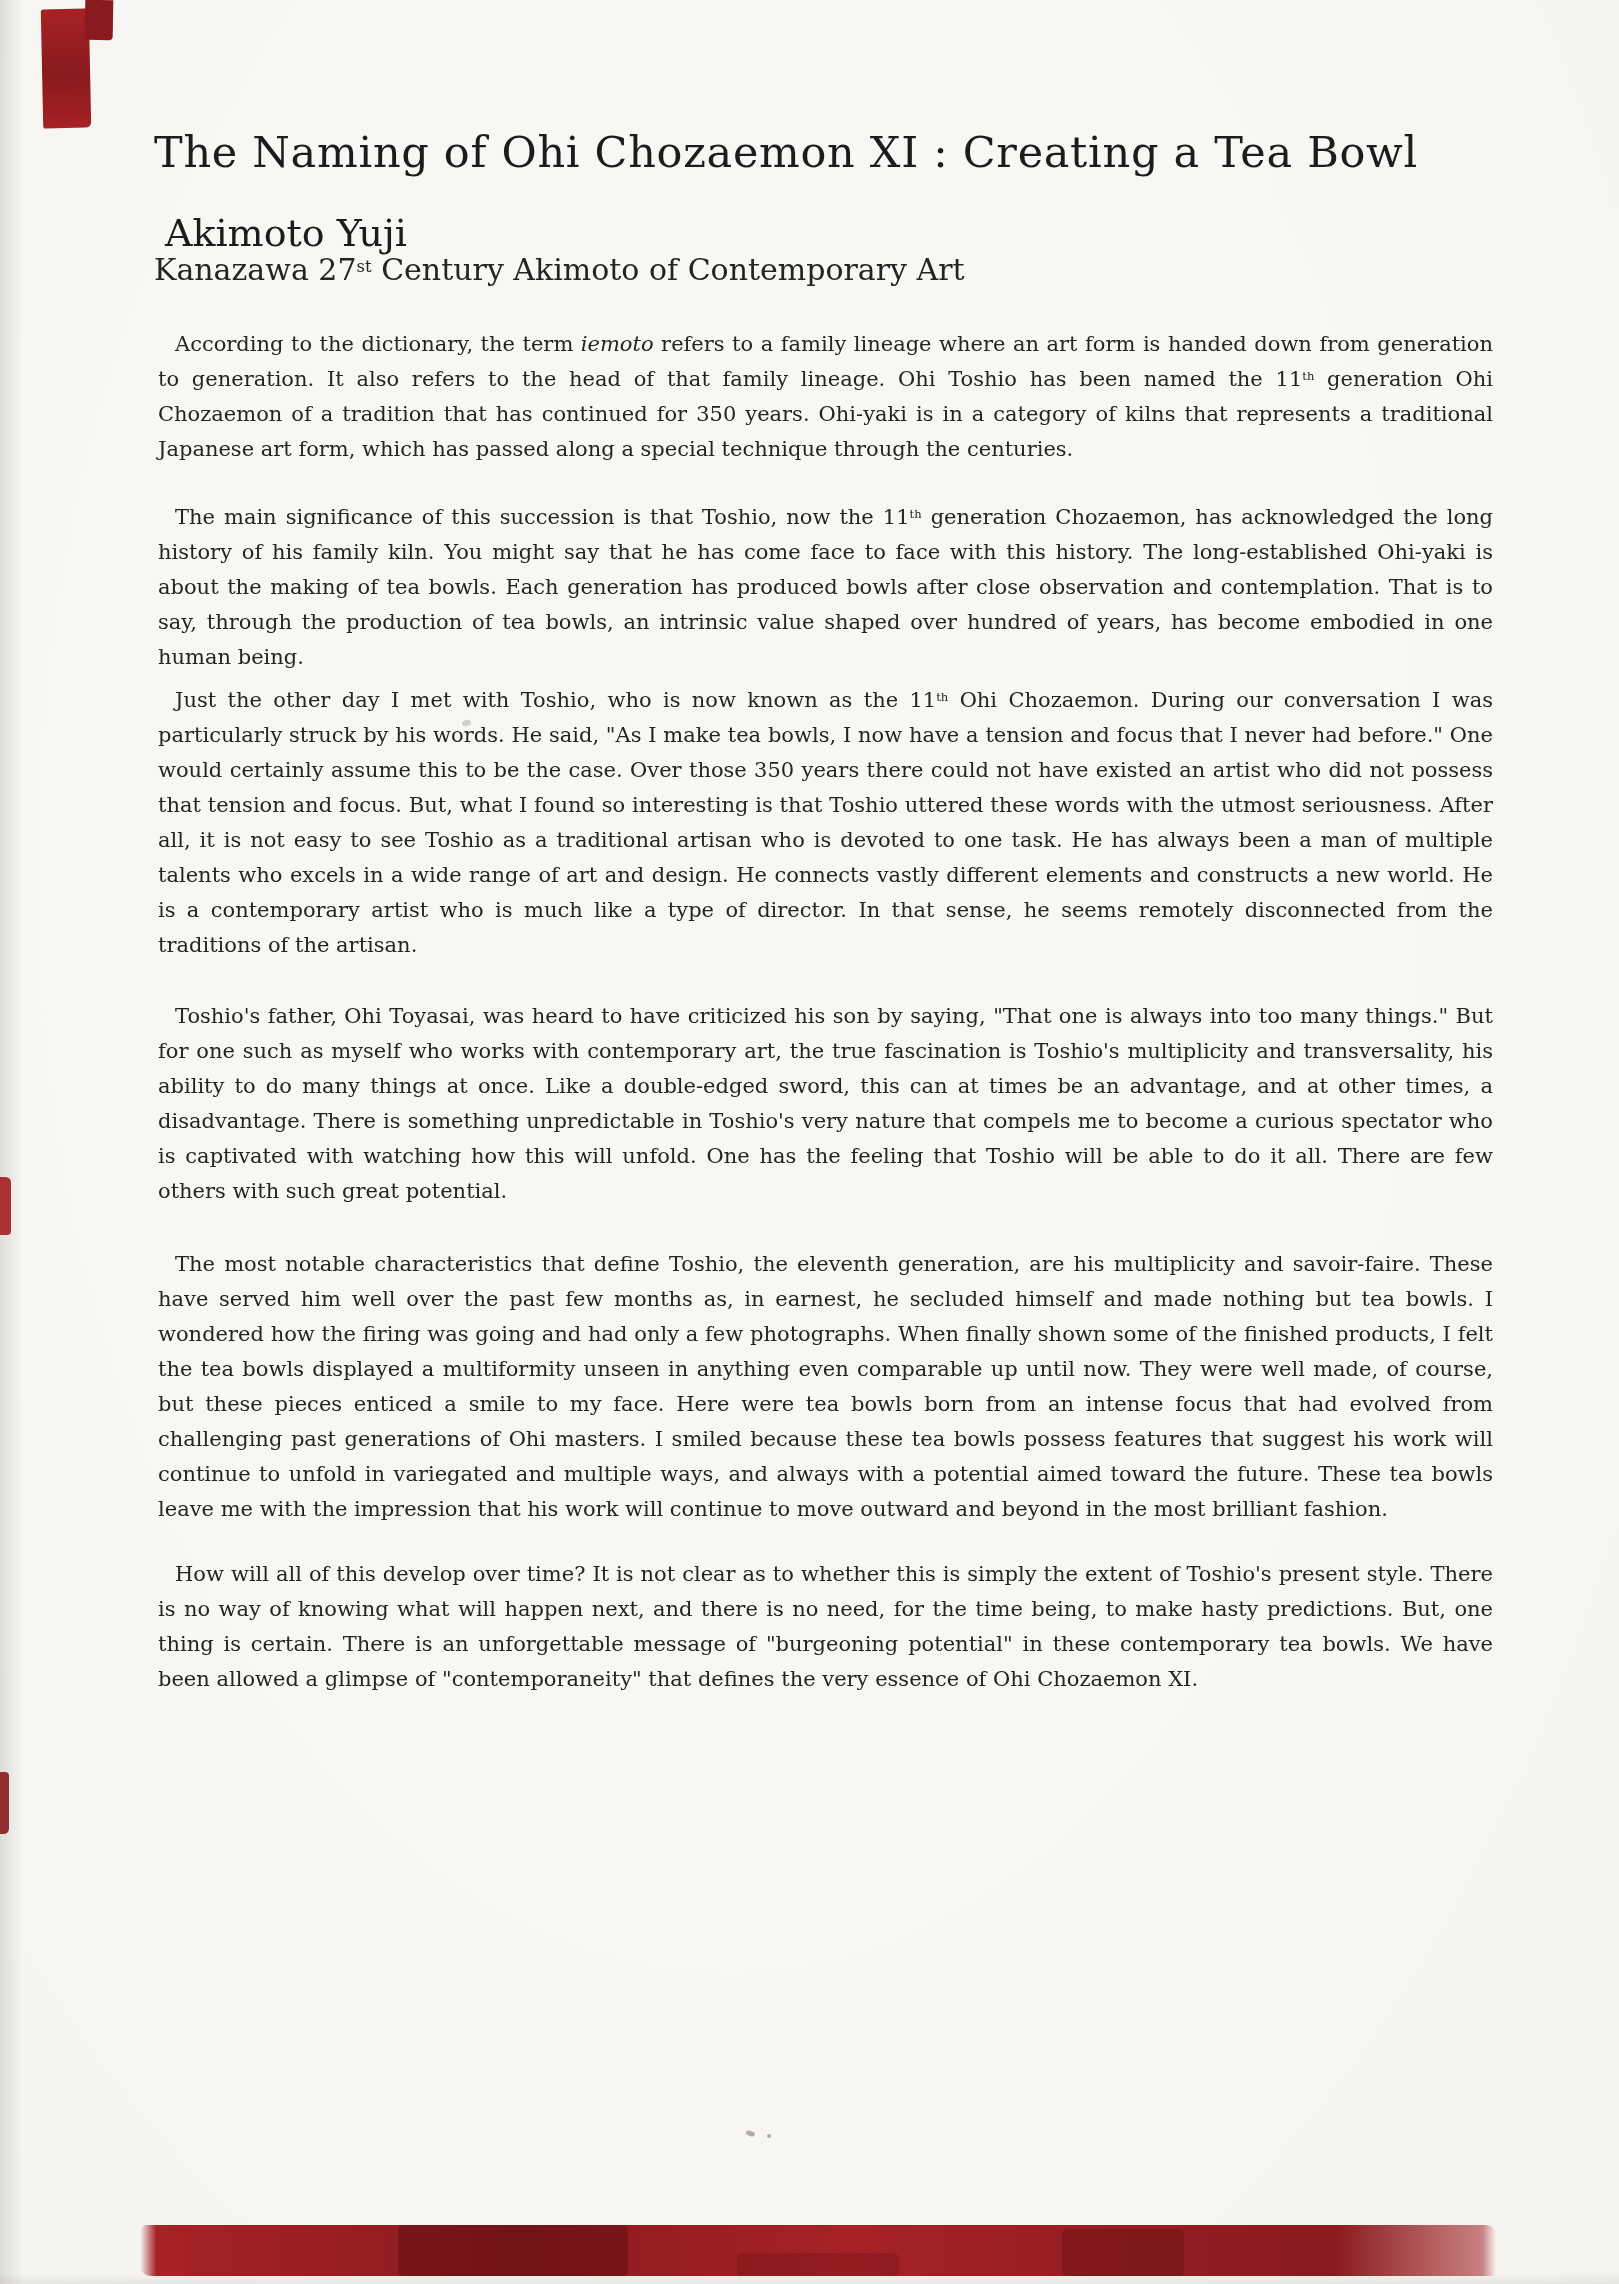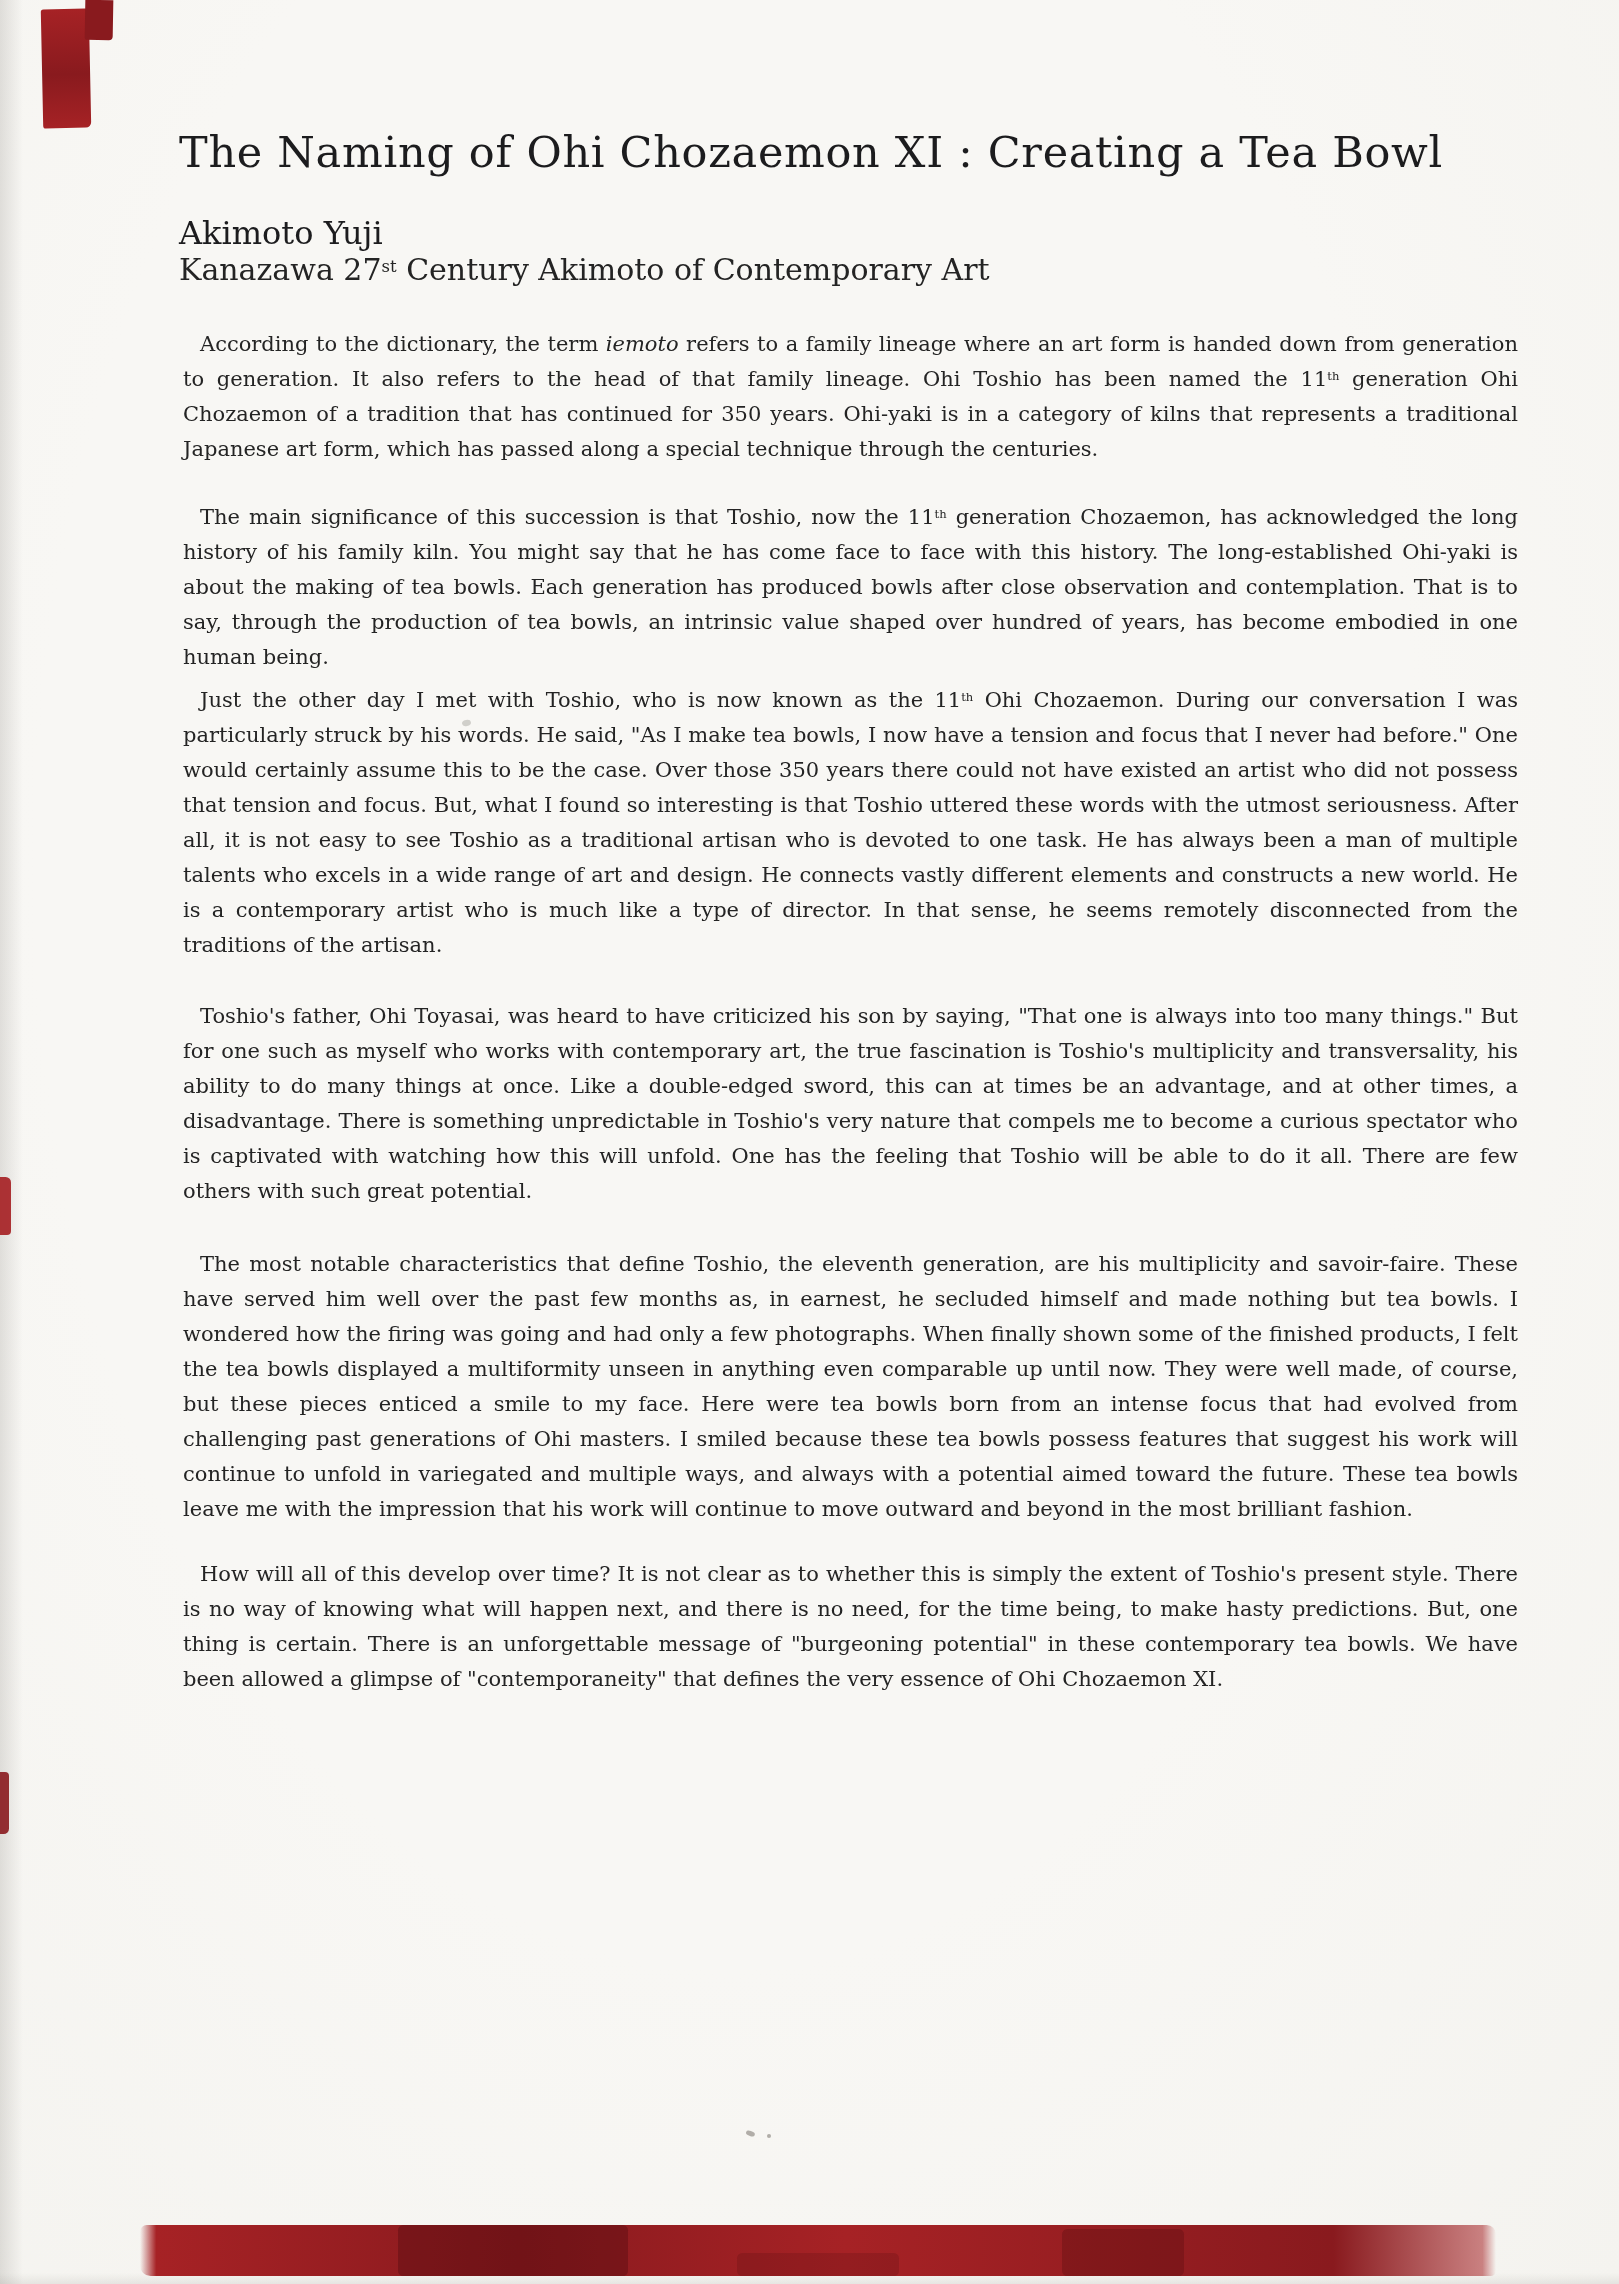--- a/index.html
+++ b/index.html
@@ -80,36 +80,36 @@
     position: absolute; left: 44%; top: 55%; width: 12%; height: 45%;
     background: rgba(55,4,6,0.16); border-radius: 5.3px;
   }
   
   .speck { position: absolute; background: rgba(90,84,78,0.45); border-radius: 50%; }
   .speck-a { left: 746px; top: 2131px; width: 8.6px; height: 4.6px; transform: rotate(18deg); }
   .speck-b { left: 767px; top: 2134px; width: 4px; height: 4px; }
   .speck-c { left: 462px; top: 720px; width: 9.3px; height: 6px; transform: rotate(-12deg); opacity:.55; }
 
   .content {
-    position: absolute; left: 175px; top: 0; width: 1351px;
+    position: absolute; left: 150px; top: 0; width: 1351px;
   }
   .title {
     margin: 0; padding: 0;
     padding-top: 127px;
     padding-left: 4px;
     font-size: 43px; line-height: 50px;
     font-weight: 400;
     letter-spacing: 0.7px;
     color: var(--title-text);
     white-space: nowrap;
   }
   .author {
-    margin: 36px 0 0 0;
+    margin: 36px 0 0 11px;
     padding-left: 4px;
-    font-size: 32px; line-height: 40px;
+    font-size: 38px; line-height: 40px;
     color: var(--title-text);
   }
   .affil {
     margin: 0; padding-left: 4px;
     font-size: 30px; line-height: 33px;
     color: var(--text);
   }
   .affil.first { margin-top: 10px; }
   .body-text p {
     margin: 8px;

